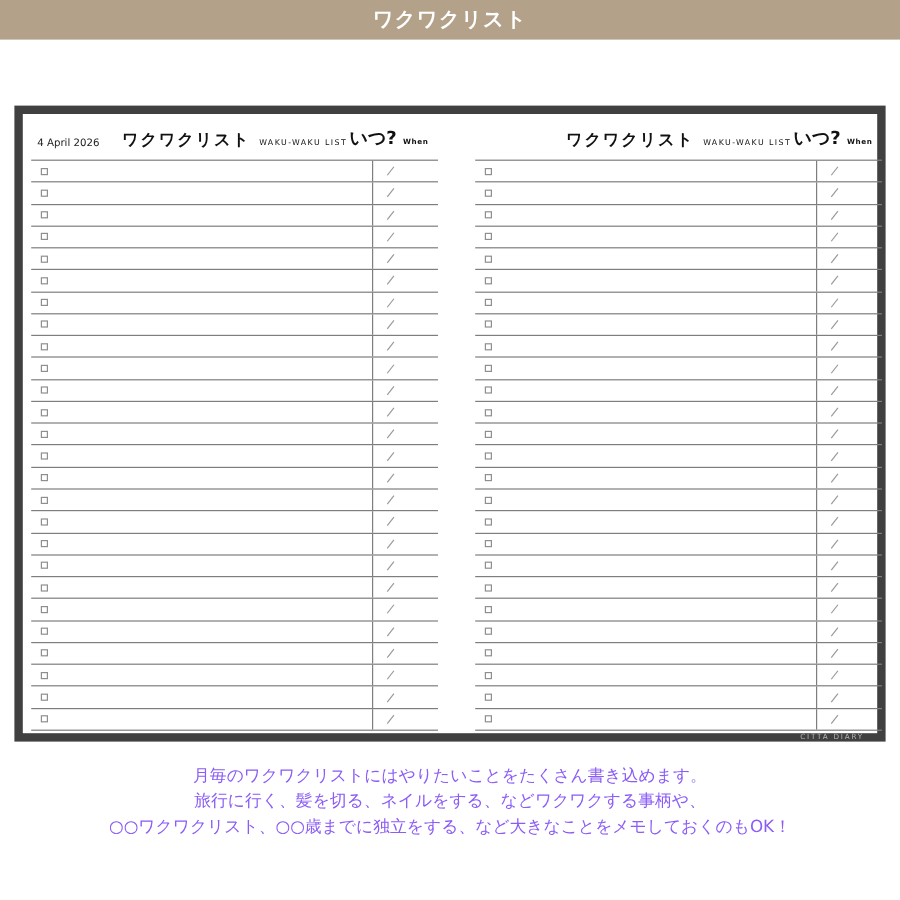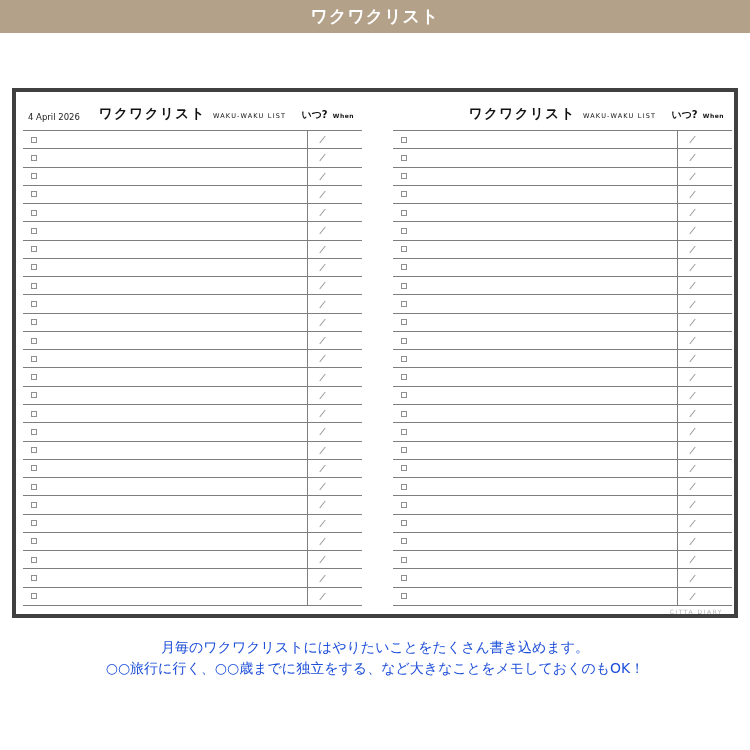--- a/index.html
+++ b/index.html
@@ -7,52 +7,52 @@
     font-family:"DejaVu Sans","Liberation Sans",sans-serif; }
   body { position:relative; overflow:hidden; }
 
   
   .top-bar { position:absolute; left:0; top:0; width:750px; height:33px;
     display:flex; align-items:center; justify-content:center; }
   .top-bar span { color:#fff; font-size:17px; font-weight:bold; letter-spacing:1px; }
 
   
   .spread { position:absolute; left:12px; top:88px; width:726px; height:530px;
-    border:4px solid #404040; background:#fff;text-align:right; }
+    border:7px solid #404040; background:#fff;text-align:right; }
   .page { position:absolute; top:0; height:100%; width:339px; }
   .page.left  { left:7px; }
   .page.right { left:377px; }
 
   .page-header { position:absolute; top:0; left:0; width:100%; height:38px; }
   .date { position:absolute; left:5px; bottom:8px; font-size:8.5px; color:#222; }
   .title-wrap { position:absolute; left:50%; transform:translateX(-50%);
     bottom:7px; white-space:nowrap; display:flex; align-items:baseline; gap:7px; }
   .pg-title { font-size:13.5px; font-weight:bold; letter-spacing:1.5px; color:#111; }
   .pg-sub { font-size:6.5px; font-weight:normal; letter-spacing:1.2px; color:#111; }
   .when-wrap { position:absolute; right:8px; bottom:8px; white-space:nowrap; }
-  .when-jp { font-size:10px; font-weight:bold; color:#111; }
+  .when-jp { font-size:15px; font-weight:bold; color:#111; }
   .when-en { font-size:6px; font-weight:bold; letter-spacing:.5px; color:#111; }
 
   .rows { position:absolute; top:38px; left:0; width:100%; height:476px;
     border-top:1px solid #7e7e7e; display:flex; flex-direction:column; }
   .row { flex:1; border-bottom:1px solid #7e7e7e; position:relative;
     display:flex; align-items:center; }
   .cb { width:6px; height:6px; border:1px solid #8f8f8f; margin-left:8px;
     background:#fff; flex:0 0 auto; }
   .when-cell { position:absolute; right:0; top:0; bottom:0; width:55px;
     border-left:1px solid #7e7e7e; display:flex; align-items:center; }
   .slash { display:block; width:1px; height:9px; background:#9a9a9a;
     transform:rotate(38deg); margin-left:14px; }
 
   .brand { position:absolute; right:11px; top:516px; font-size:6px;
     letter-spacing:1.5px; color:#b3b3b3; }
 
   
   .description { position:absolute; left:0; top:637px; width:750px;
-    text-align:center; color:#1d4ed8; font-size:14px; line-height:21px; }
+    text-align:center; color:#8b5cf6; font-size:14px; line-height:21px; }
 </style>
 </head>
 <body>
 
 <div class="top-bar" style="background: rgb(179, 162, 137);">
   <span style="color: rgb(255, 255, 255);">ワクワクリスト</span>
 </div>
 
 <div class="spread">
 
@@ -398,14 +398,15 @@
           </span>
         </div>
       </div>
   </section>
 
   <span class="brand">CITTA DIARY</span>
 </div>
 
 <div class="description">
   <div>月毎のワクワクリストにはやりたいことをたくさん書き込めます。</div>
-  <div>○○旅行に行く、○○歳までに独立をする、など大きなことをメモしておくのもOK！</div>
+  <div>旅行に行く、髪を切る、ネイルをする、などワクワクする事柄や、</div>
+  <div>○○ワクワクリスト、○○歳までに独立をする、など大きなことをメモしておくのもOK！</div>
 </div>
 
 </body></html>

